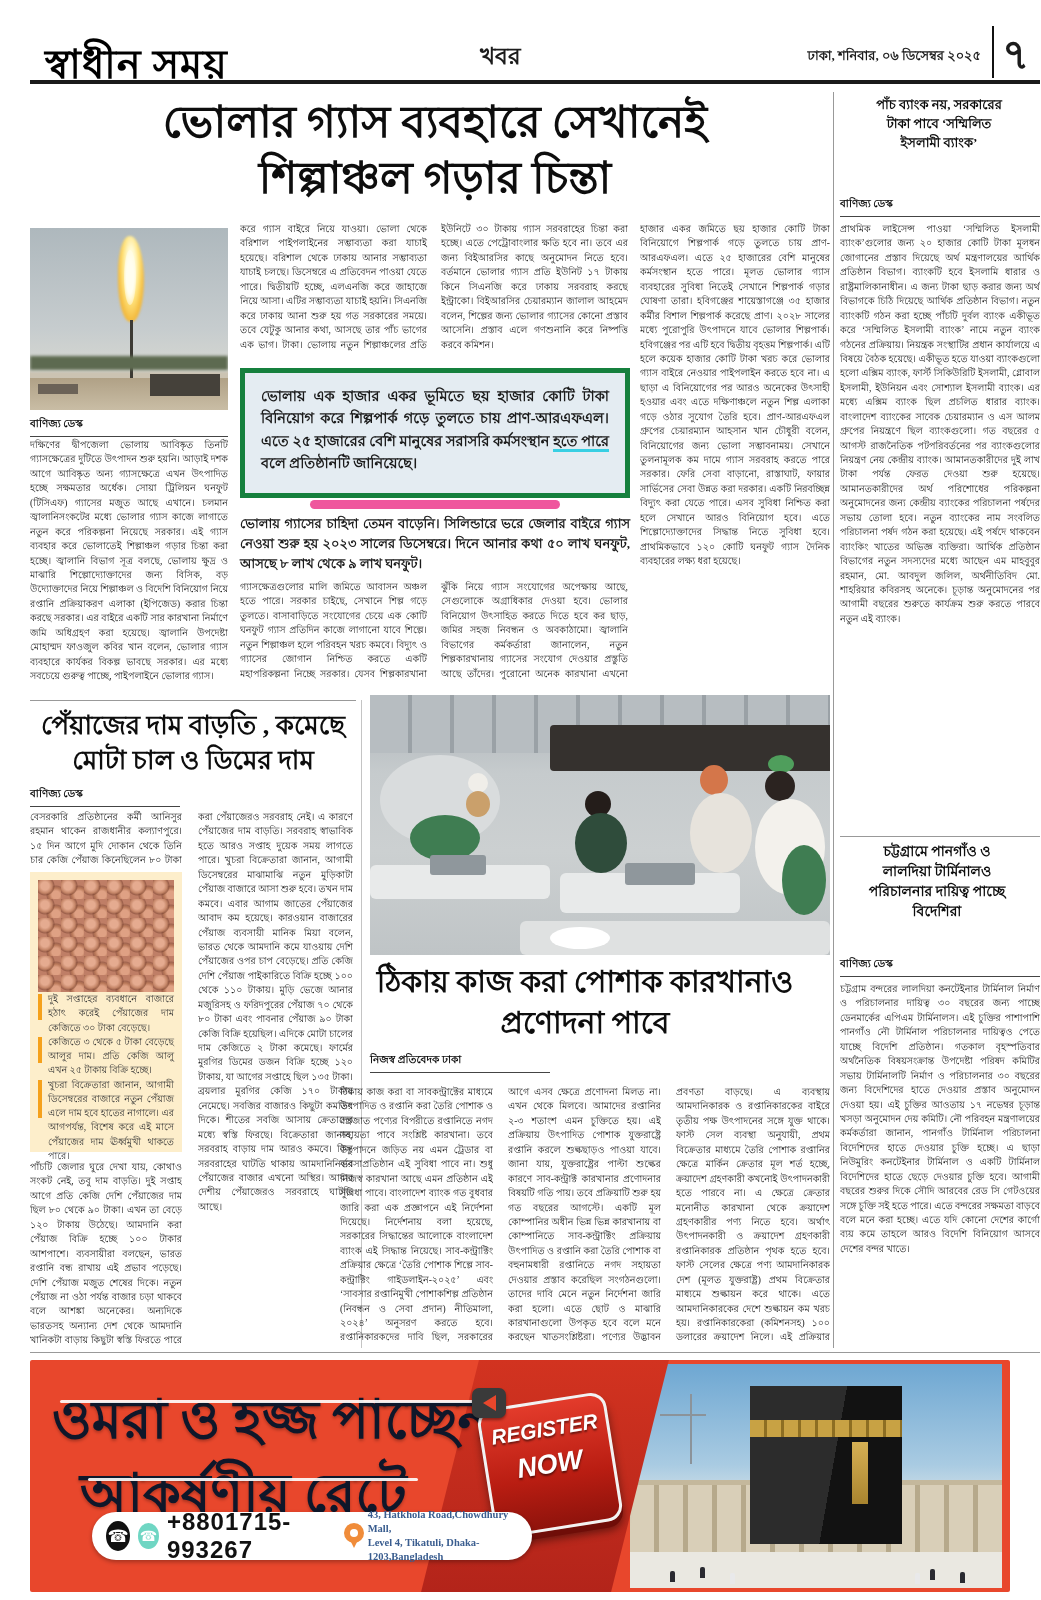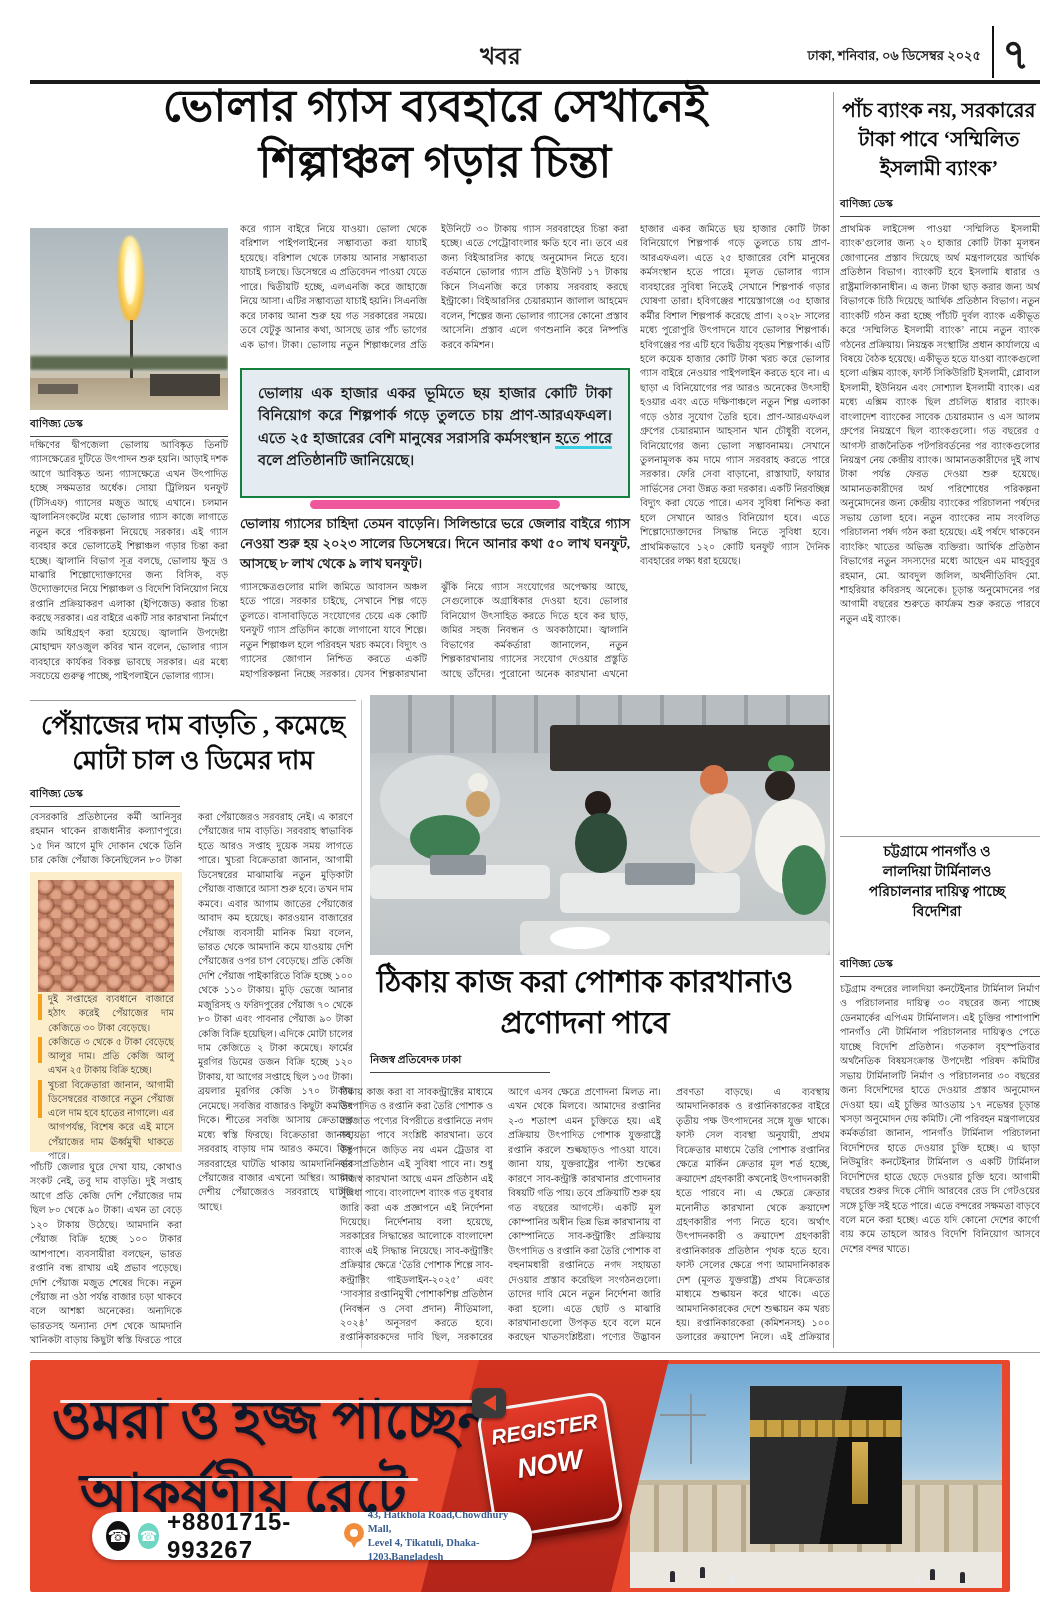--- a/index.html
+++ b/index.html
@@ -18,21 +18,21 @@
   .two-col { column-count:2; column-gap:14px; }
 
   
   .masthead { font-size:40px; font-weight:900; letter-spacing:1px; color:#000; }
   .section-lbl { font-size:23px; font-weight:bold; }
   .dateline { font-size:13px; font-weight:bold; }
   .pagenum { font-size:42px; font-weight:bold; }
 
   
   .quotebox {
-    background:#e4ecf2; border:2px solid #15803d; padding:12px 16px 10px;
+    background:#e4ecf2; border:5px solid #15803d; padding:12px 16px 10px;
   }
   .quotebox p { font-size:14.5px; line-height:1.55; font-weight:bold; color:#1b1b1b; text-align:justify; }
   .q-underline { box-shadow:0 3px 0 #38cfe3; }
   .pink-divider { width:250px; height:9px; border-radius:5px; background:#ef579d; margin:9px auto; }
 
   
   .photo { position:absolute; overflow:hidden; }
   .flare-photo { background:linear-gradient(180deg,#aeb8bd 0%,#c6ccce 55%,#d6d7d1 78%,#cbc3b2 80%); }
   .flame { position:absolute; left:88px; top:8px; width:26px; height:86px;
     background:radial-gradient(ellipse at 50% 35%, #fffbd6 0 22%, #ffe27a 45%, #f3b93c 70%, rgba(243,185,60,0) 100%);
@@ -92,30 +92,33 @@
     background:repeating-linear-gradient(90deg,#c8a244 0 14px,#8d6e22 14px 17px); }
   .kaaba-door { position:absolute; right:34px; top:56px; width:16px; height:62px; background:linear-gradient(#d6b054,#a8842f); }
   .pilgrim { position:absolute; width:5px; height:11px; background:#2a2a30; border-radius:2px 2px 0 0; }
   .crane { position:absolute; width:2px; background:#8b939a; }
 </style>
 </head>
 <body>
 
 <div class="page">
 
+  <div class="abs" style="left:45px; top:33px;">
+    <span class="masthead">স্বাধীন সময়</span>
+  </div>
   <div class="abs section-lbl" style="left:480px; top:38px; width:120px; text-align:left;">খবর</div>
   <div class="abs dateline" style="right:60px; top:46px;">ঢাকা, শনিবার, ০৬ ডিসেম্বর ২০২৫</div>
   <div class="abs" style="left:992px; top:26px; width:2px; height:52px; background:#111;"></div>
   <div class="abs pagenum" style="left:1002px; top:22px;">৭</div>
   <div class="abs rule-h" style="left:30px; top:80px; width:1010px; height:4px;"></div>
 
   <div class="abs rule-thin" style="left:833px; top:92px; width:1px; height:1256px;"></div>
   <div class="abs rule-thin" style="left:361px; top:700px; width:1px; height:648px; background:#c4c4c4;"></div>
 
-  <div class="abs hl" style="left:40px; top:79px; width:790px; font-size:44px; line-height:1.28;">ভোলার গ্যাস ব্যবহারে সেখানেই
+  <div class="abs hl" style="left:40px; top:95px; width:790px; font-size:44px; line-height:1.28;">ভোলার গ্যাস ব্যবহারে সেখানেই
 শিল্পাঞ্চল গড়ার চিন্তা</div>
 
   <div class="photo flare-photo" style="left:30px; top:228px; width:198px; height:182px;">
     <div class="flame"></div>
     <div class="flame-core"></div>
     <div class="flare-pole"></div>
     <div class="treeline"></div>
     <div class="flare-ground"></div>
     <div class="flare-struct1"></div>
     <div class="flare-struct2"></div>
@@ -130,21 +133,21 @@
   </div>
   <div class="abs pink-divider" style="left:310px; top:500px; margin:0;"></div>
   <div class="abs" style="left:240px; top:514px; width:390px;">
     <p style="font-size:13px; line-height:1.55; font-weight:bold; color:#1b1b1b; text-align:justify;">ভোলায় গ্যাসের চাহিদা তেমন বাড়েনি। সিলিন্ডারে ভরে জেলার বাইরে গ্যাস নেওয়া শুরু হয় ২০২৩ সালের ডিসেম্বরে। দিনে আনার কথা ৫০ লাখ ঘনফুট, আসছে ৮ লাখ থেকে ৯ লাখ ঘনফুট।</p>
   </div>
 
   <div class="abs body-txt two-col" style="left:240px; top:580px; width:388px; height:112px; overflow:hidden;">গ্যাসক্ষেত্রগুলোর মালি জমিতে আবাসন অঞ্চল হতে পারে। সরকার চাইছে, সেখানে শিল্প গড়ে তুলতে। বাসাবাড়িতে সংযোগের চেয়ে এক কোটি ঘনফুট গ্যাস প্রতিদিন কাজে লাগানো যাবে শিল্পে। নতুন শিল্পাঞ্চল হলে পরিবহন খরচ কমবে। বিদ্যুৎ ও গ্যাসের জোগান নিশ্চিত করতে একটি মহাপরিকল্পনা নিচ্ছে সরকার। যেসব শিল্পকারখানা ঝুঁকি নিয়ে গ্যাস সংযোগের অপেক্ষায় আছে, সেগুলোকে অগ্রাধিকার দেওয়া হবে। ভোলার বিনিয়োগ উৎসাহিত করতে দিতে হবে কর ছাড়, জমির সহজ নিবন্ধন ও অবকাঠামো। জ্বালানি বিভাগের কর্মকর্তারা জানালেন, নতুন শিল্পকারখানায় গ্যাসের সংযোগ দেওয়ার প্রস্তুতি আছে তাঁদের। পুরোনো অনেক কারখানা এখনো সংযোগ পায়নি। সে জন্য শিল্পাঞ্চল হলে ভোলার গ্যাসে চলবে কারখানা, হবে কর্মসংস্থান। ভোলার মানুষ বাসাবাড়িতে গ্যাস চায়। স্থানীয় পর্যায়ে কাজে লাগানো হবে আগে।</div>
 
   <div class="abs body-txt" style="left:640px; top:222px; width:190px; height:470px; overflow:hidden;">হাজার একর জমিতে ছয় হাজার কোটি টাকা বিনিয়োগে শিল্পপার্ক গড়ে তুলতে চায় প্রাণ-আরএফএল। এতে ২৫ হাজারের বেশি মানুষের কর্মসংস্থান হতে পারে। মূলত ভোলার গ্যাস ব্যবহারের সুবিধা নিতেই সেখানে শিল্পপার্ক গড়ার ঘোষণা তারা। হবিগঞ্জের শায়েস্তাগঞ্জে ৩৫ হাজার কর্মীর বিশাল শিল্পপার্ক করেছে প্রাণ। ২০২৮ সালের মধ্যে পুরোপুরি উৎপাদনে যাবে ভোলার শিল্পপার্ক। হবিগঞ্জের পর এটি হবে দ্বিতীয় বৃহত্তম শিল্পপার্ক। এটি হলে কয়েক হাজার কোটি টাকা খরচ করে ভোলার গ্যাস বাইরে নেওয়ার পাইপলাইন করতে হবে না। এ ছাড়া এ বিনিয়োগের পর আরও অনেকের উৎসাহী হওয়ার এবং এতে দক্ষিণাঞ্চলে নতুন শিল্প এলাকা গড়ে ওঠার সুযোগ তৈরি হবে। প্রাণ-আরএফএল গ্রুপের চেয়ারম্যান আহসান খান চৌধুরী বলেন, বিনিয়োগের জন্য ভোলা সম্ভাবনাময়। সেখানে তুলনামূলক কম দামে গ্যাস সরবরাহ করতে পারে সরকার। ফেরি সেবা বাড়ানো, রাস্তাঘাট, ফায়ার সার্ভিসের সেবা উন্নত করা দরকার। একটি নিরবচ্ছিন্ন বিদ্যুৎ করা যেতে পারে। এসব সুবিধা নিশ্চিত করা হলে সেখানে আরও বিনিয়োগ হবে। এতে শিল্পোদ্যোক্তাদের সিদ্ধান্ত নিতে সুবিধা হবে। প্রাথমিকভাবে ১২০ কোটি ঘনফুট গ্যাস দৈনিক ব্যবহারের লক্ষ্য ধরা হয়েছে।</div>
 
-  <div class="abs hl" style="left:838px; top:96px; width:202px; font-size:20px; line-height:1.45;">পাঁচ ব্যাংক নয়, সরকারের
+  <div class="abs hl" style="left:838px; top:96px; width:202px; font-size:13px; line-height:1.45;">পাঁচ ব্যাংক নয়, সরকারের
 টাকা পাবে ‘সম্মিলিত
 ইসলামী ব্যাংক’</div>
   <div class="abs byline" style="left:840px; top:196px; width:200px;">বাণিজ্য ডেস্ক</div>
   <div class="abs body-txt" style="left:840px; top:222px; width:200px; height:608px; overflow:hidden;">প্রাথমিক লাইসেন্স পাওয়া ‘সম্মিলিত ইসলামী ব্যাংক’গুলোর জন্য ২০ হাজার কোটি টাকা মূলধন জোগানের প্রস্তাব দিয়েছে অর্থ মন্ত্রণালয়ের আর্থিক প্রতিষ্ঠান বিভাগ। ব্যাংকটি হবে ইসলামি ধারার ও রাষ্ট্রমালিকানাধীন। এ জন্য টাকা ছাড় করার জন্য অর্থ বিভাগকে চিঠি দিয়েছে আর্থিক প্রতিষ্ঠান বিভাগ। নতুন ব্যাংকটি গঠন করা হচ্ছে পাঁচটি দুর্বল ব্যাংক একীভূত করে ‘সম্মিলিত ইসলামী ব্যাংক’ নামে নতুন ব্যাংক গঠনের প্রক্রিয়ায়। নিয়ন্ত্রক সংস্থাটির প্রধান কার্যালয়ে এ বিষয়ে বৈঠক হয়েছে। একীভূত হতে যাওয়া ব্যাংকগুলো হলো এক্সিম ব্যাংক, ফার্স্ট সিকিউরিটি ইসলামী, গ্লোবাল ইসলামী, ইউনিয়ন এবং সোশ্যাল ইসলামী ব্যাংক। এর মধ্যে এক্সিম ব্যাংক ছিল প্রচলিত ধারার ব্যাংক। বাংলাদেশ ব্যাংকের সাবেক চেয়ারম্যান ও এস আলম গ্রুপের নিয়ন্ত্রণে ছিল ব্যাংকগুলো। গত বছরের ৫ আগস্ট রাজনৈতিক পটপরিবর্তনের পর ব্যাংকগুলোর নিয়ন্ত্রণ নেয় কেন্দ্রীয় ব্যাংক। আমানতকারীদের দুই লাখ টাকা পর্যন্ত ফেরত দেওয়া শুরু হয়েছে। আমানতকারীদের অর্থ পরিশোধের পরিকল্পনা অনুমোদনের জন্য কেন্দ্রীয় ব্যাংকের পরিচালনা পর্ষদের সভায় তোলা হবে। নতুন ব্যাংকের নাম সংবলিত পরিচালনা পর্ষদ গঠন করা হয়েছে। এই পর্ষদে থাকবেন ব্যাংকিং খাতের অভিজ্ঞ ব্যক্তিরা। আর্থিক প্রতিষ্ঠান বিভাগের নতুন সদস্যদের মধ্যে আছেন এম মাহবুবুর রহমান, মো. আবদুল জলিল, অর্থনীতিবিদ মো. শাহরিয়ার কবিরসহ অনেকে। চূড়ান্ত অনুমোদনের পর আগামী বছরের শুরুতে কার্যক্রম শুরু করতে পারবে নতুন এই ব্যাংক।</div>
 
   <div class="abs rule-thin" style="left:840px; top:836px; width:200px; height:1px;"></div>
   <div class="abs hl" style="left:836px; top:842px; width:202px; font-size:14px; line-height:1.42;">চট্টগ্রামে পানগাঁও ও
 লালদিয়া টার্মিনালও
 পরিচালনার দায়িত্ব পাচ্ছে
 বিদেশিরা</div>

